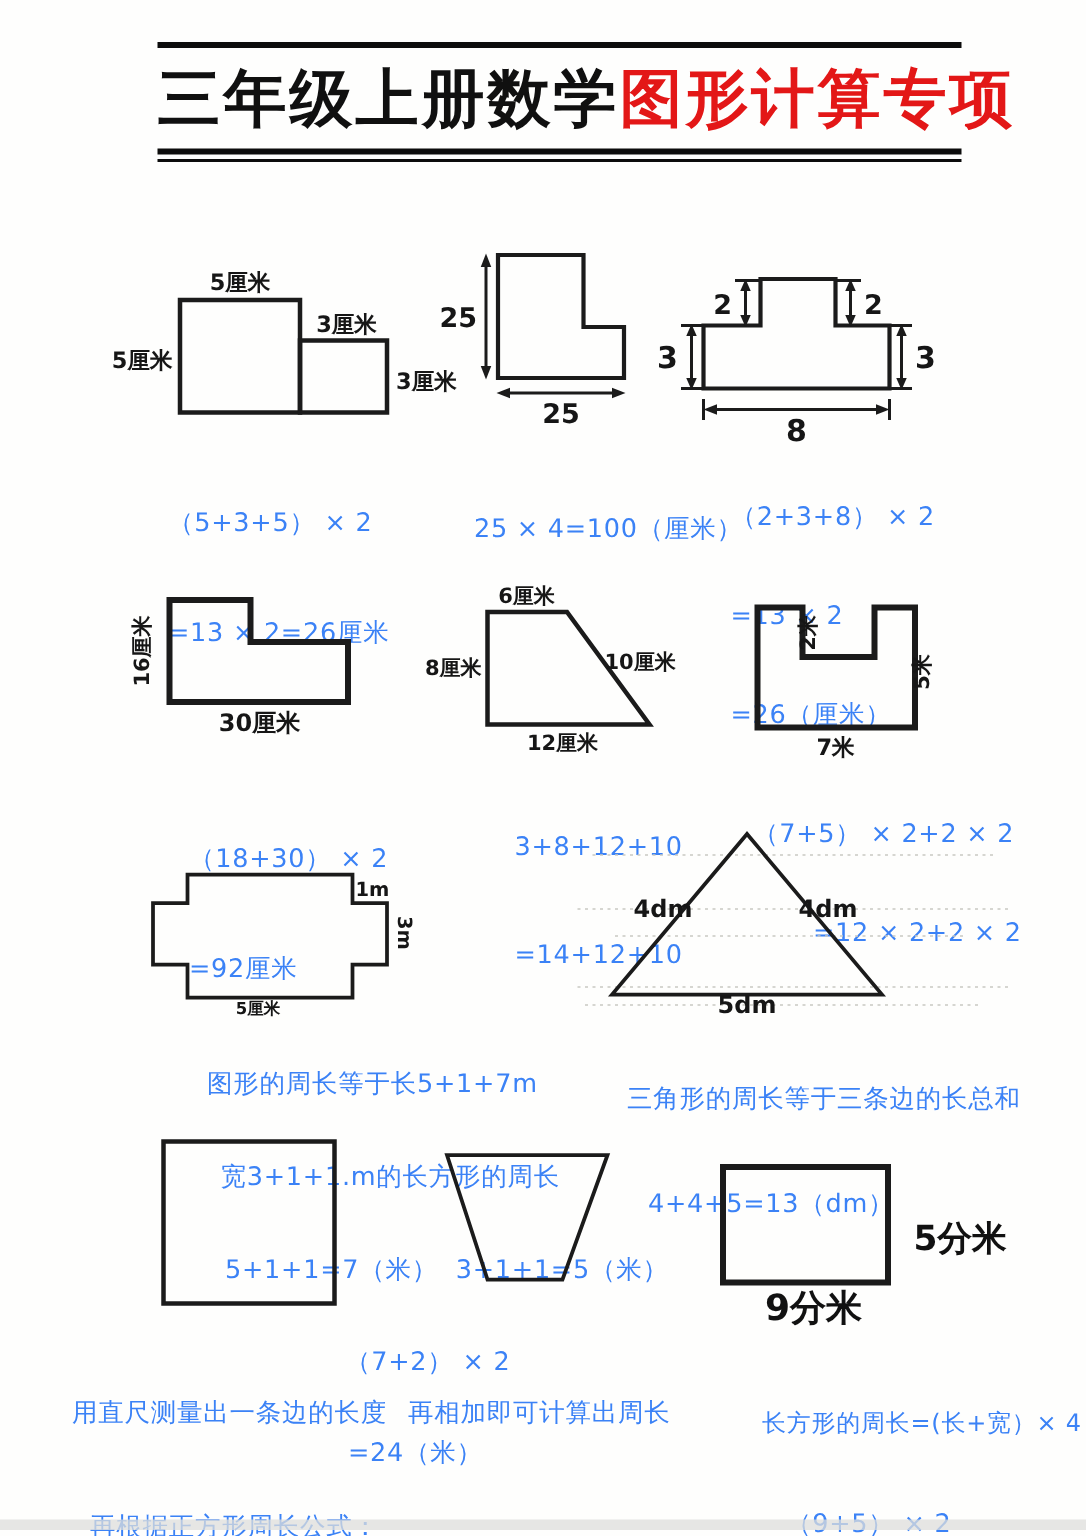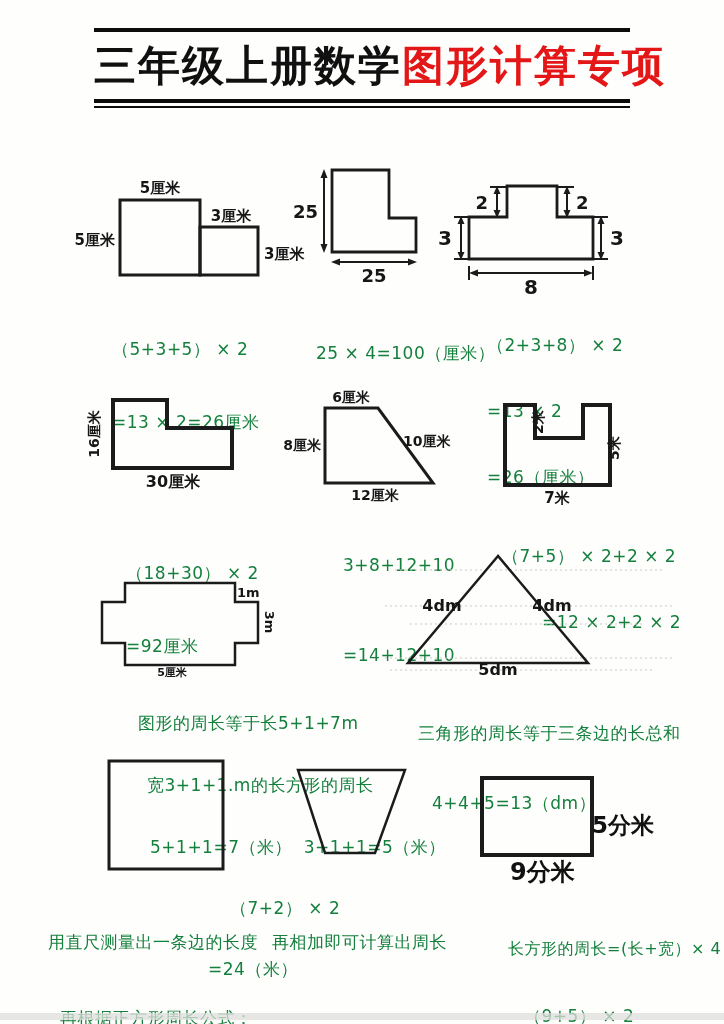--- a/index.html
+++ b/index.html
@@ -1,35 +1,35 @@
 <!DOCTYPE html>
 <html><head>
 <meta charset="utf-8">
 <style>
   html,body{margin:0;padding:0;background:#ffffff;}
   .page{position:relative;width:724px;height:1024px;background:#fefefd;overflow:hidden;
         font-family:"DejaVu Sans","Liberation Sans",sans-serif;}
   
-  .title-wrap{position:absolute;left:94px;top:28px;width:536px;text-align:left;}
+  .title-wrap{position:absolute;left:105px;top:28px;width:536px;text-align:left;}
   .rule-top{height:4px;background:#0c0c0c;}
   .title-text{font-size:42px;font-weight:bold;letter-spacing:2px;color:#101010;
               white-space:nowrap;margin:6px 0 5px 0;}
   .title-red{color:#e31717;}
   .rule-b1{height:4px;background:#0c0c0c;margin-bottom:3px;}
   .rule-b2{height:2px;background:#0c0c0c;}
   
   svg.fig{position:absolute;overflow:visible;}
   svg.fig .shape{fill:none;stroke:#1b1b1b;stroke-linejoin:miter;}
   svg.fig text{font-family:"DejaVu Sans","Liberation Sans",sans-serif;font-weight:bold;fill:#161616;}
   svg.fig .arr{stroke:#1b1b1b;stroke-width:2;}
   svg.fig .head{fill:#1b1b1b;stroke:none;}
   svg.fig .tick{stroke:#1b1b1b;stroke-width:2;}
   svg.fig .guide{stroke:#c9c9c2;stroke-width:1;stroke-dasharray:2,3;fill:none;}
   
-  .hand{position:absolute;color:#15803d;font-size:17px;letter-spacing:0.5px;white-space:pre;}
+  .hand{position:absolute;color:#3b82f6;font-size:17px;letter-spacing:0.5px;white-space:pre;}
   .hand div{line-height:26px;}
   .big-dim{position:absolute;color:#111;font-weight:bold;}
   .smudge{position:absolute;left:0;top:1013px;width:724px;height:7px;background:#dededb;opacity:.75;}
 </style>
 </head>
 <body>
 
 <div class="page">
 
   <div class="title-wrap">
@@ -128,21 +128,21 @@
     <text x="124" y="58" text-anchor="middle" font-size="14" transform="rotate(-90 124 58)">5米</text>
     <text x="62" y="113" text-anchor="middle" font-size="15">7米</text>
   </svg>
 
   <div class="hand" style="left:126px;top:517px">
     <div style="line-height:33px">（18+30） × 2</div>
     <div style="line-height:33px">=92厘米</div>
   </div>
   <div class="hand" style="left:343px;top:512px">
     <div>3+8+12+10</div>
-    <div style="margin-top:24px">=14+12+10</div>
+    <div style="margin-top:6px">=14+12+10</div>
   </div>
   <div class="hand" style="left:502px;top:503px">
     <div>（7+5） × 2+2 × 2</div>
     <div style="margin-left:40px">=12 × 2+2 × 2</div>
   </div>
 
   <svg class="fig" style="left:95px;top:578px" width="195" height="102" viewBox="0 0 195 102">
     <polygon class="shape" points="30,5 140,5 140,24 163,24 163,65 140,65 140,87 30,87 30,65 7,65 7,24 30,24" stroke-width="2.5"></polygon>
     <text x="142" y="19" text-anchor="start" font-size="13">1m</text>
     <text x="170" y="44" text-anchor="middle" font-size="13" transform="rotate(90 170 44)">3m</text>
@@ -159,39 +159,39 @@
     <text x="57" y="63" text-anchor="middle" font-size="16">4dm</text>
     <text x="167" y="63" text-anchor="middle" font-size="16">4dm</text>
     <text x="113" y="127" text-anchor="middle" font-size="16">5dm</text>
   </svg>
 
   <div class="hand" style="left:138px;top:672px">
     <div style="line-height:22px">图形的周长等于长5+1+7m</div>
     <div style="line-height:22px;margin-left:9px">宽3+1+1.m的长方形的周长</div>
     <div style="line-height:22px;margin-left:12px">5+1+1=7（米）  3+1+1=5（米）</div>
     <div style="line-height:21px;margin-left:92px">（7+2） × 2</div>
-    <div style="line-height:21px;margin-left:70px">=24（米）</div>
+    <div style="line-height:21px;margin-left:94px">=24（米）</div>
   </div>
   <div class="hand" style="left:418px;top:678px">
     <div style="line-height:30px">三角形的周长等于三条边的长总和</div>
     <div style="line-height:30px;margin-left:14px">4+4+5=13（dm）</div>
   </div>
 
   <svg class="fig" style="left:103px;top:755px" width="128" height="122" viewBox="0 0 128 122">
     <rect class="shape" x="6" y="6" width="114" height="108" stroke-width="3"></rect>
   </svg>
 
   <svg class="fig" style="left:288px;top:764px" width="130" height="96" viewBox="0 0 130 96">
     <polygon class="shape" points="10,6 117,6 87,89 37,89" stroke-width="2.5"></polygon>
   </svg>
 
   <svg class="fig" style="left:474px;top:772px" width="128" height="92" viewBox="0 0 128 92">
     <rect class="shape" x="8" y="6" width="110" height="77" stroke-width="4"></rect>
   </svg>
-  <div class="big-dim" style="left:592px;top:810px;font-size:23px">5分米</div>
+  <div class="big-dim" style="left:609px;top:810px;font-size:23px">5分米</div>
   <div class="big-dim" style="left:510px;top:856px;font-size:24px">9分米</div>
 
   <div class="hand" style="left:48px;top:884px">
     <div style="line-height:36px">用直尺测量出一条边的长度</div>
     <div style="line-height:36px;margin-left:12px">再根据正方形周长公式：</div>
     
   </div>
   <div class="hand" style="left:272px;top:884px">
     <div style="line-height:37px">再相加即可计算出周长</div>
     

